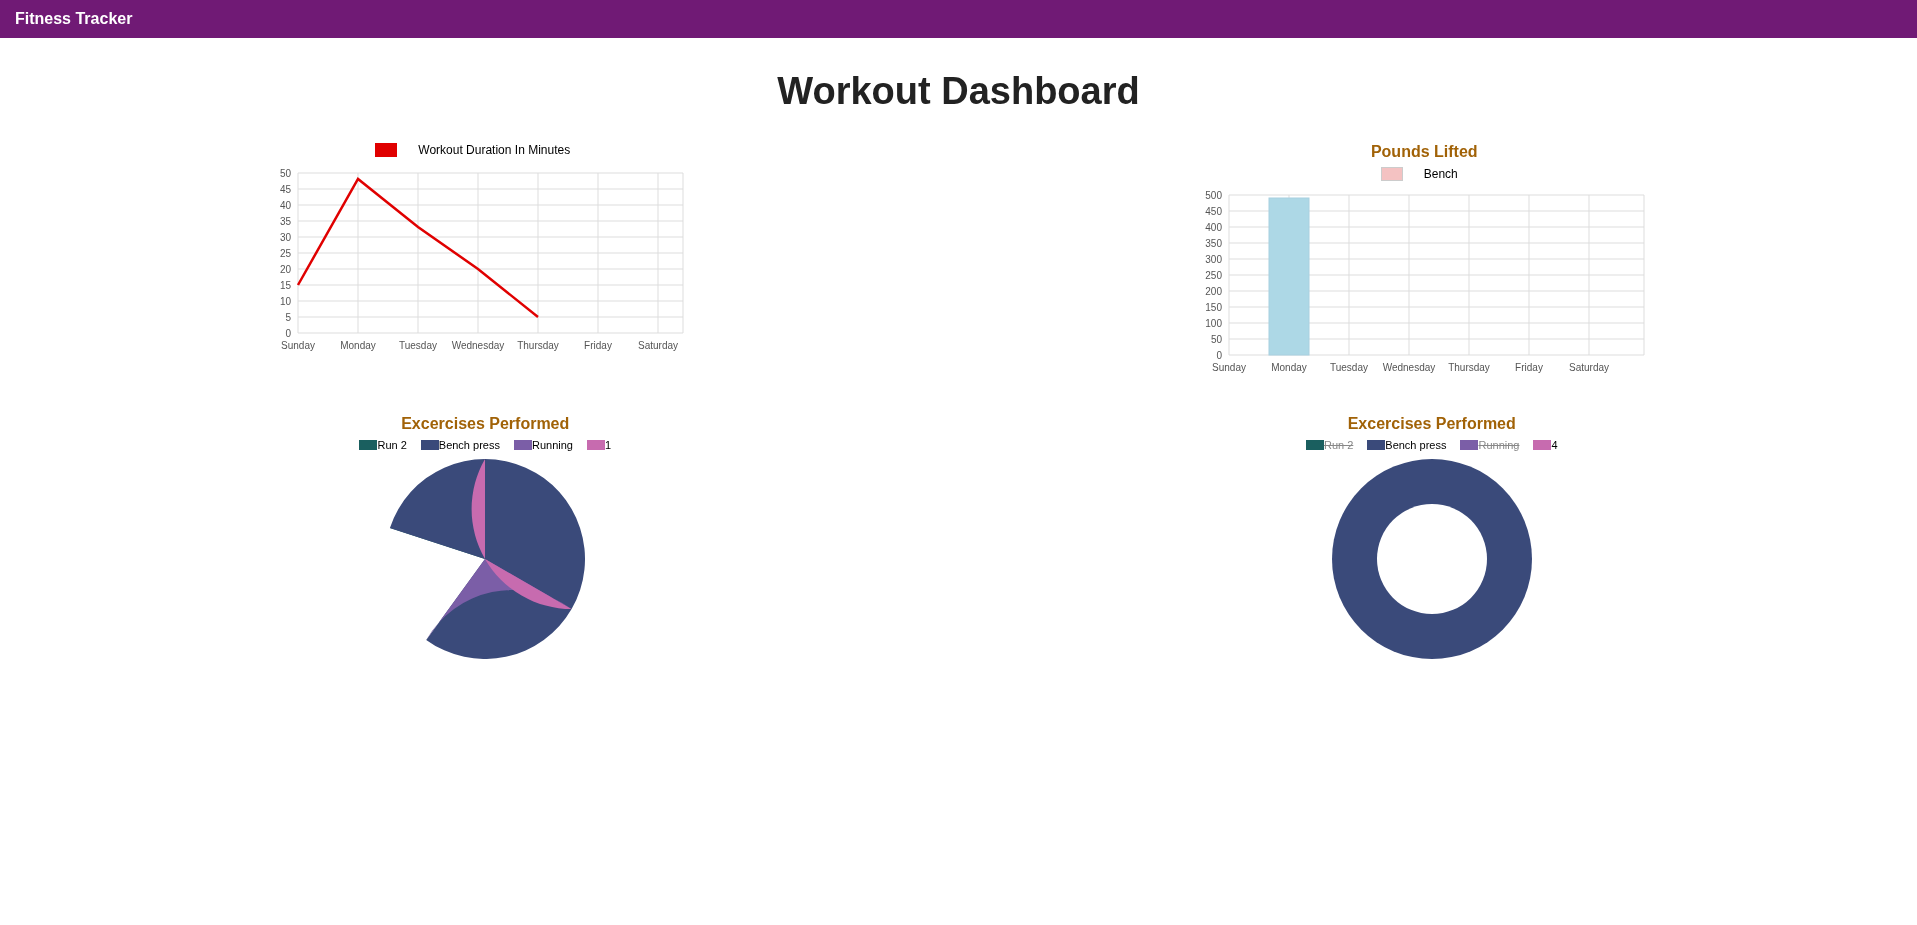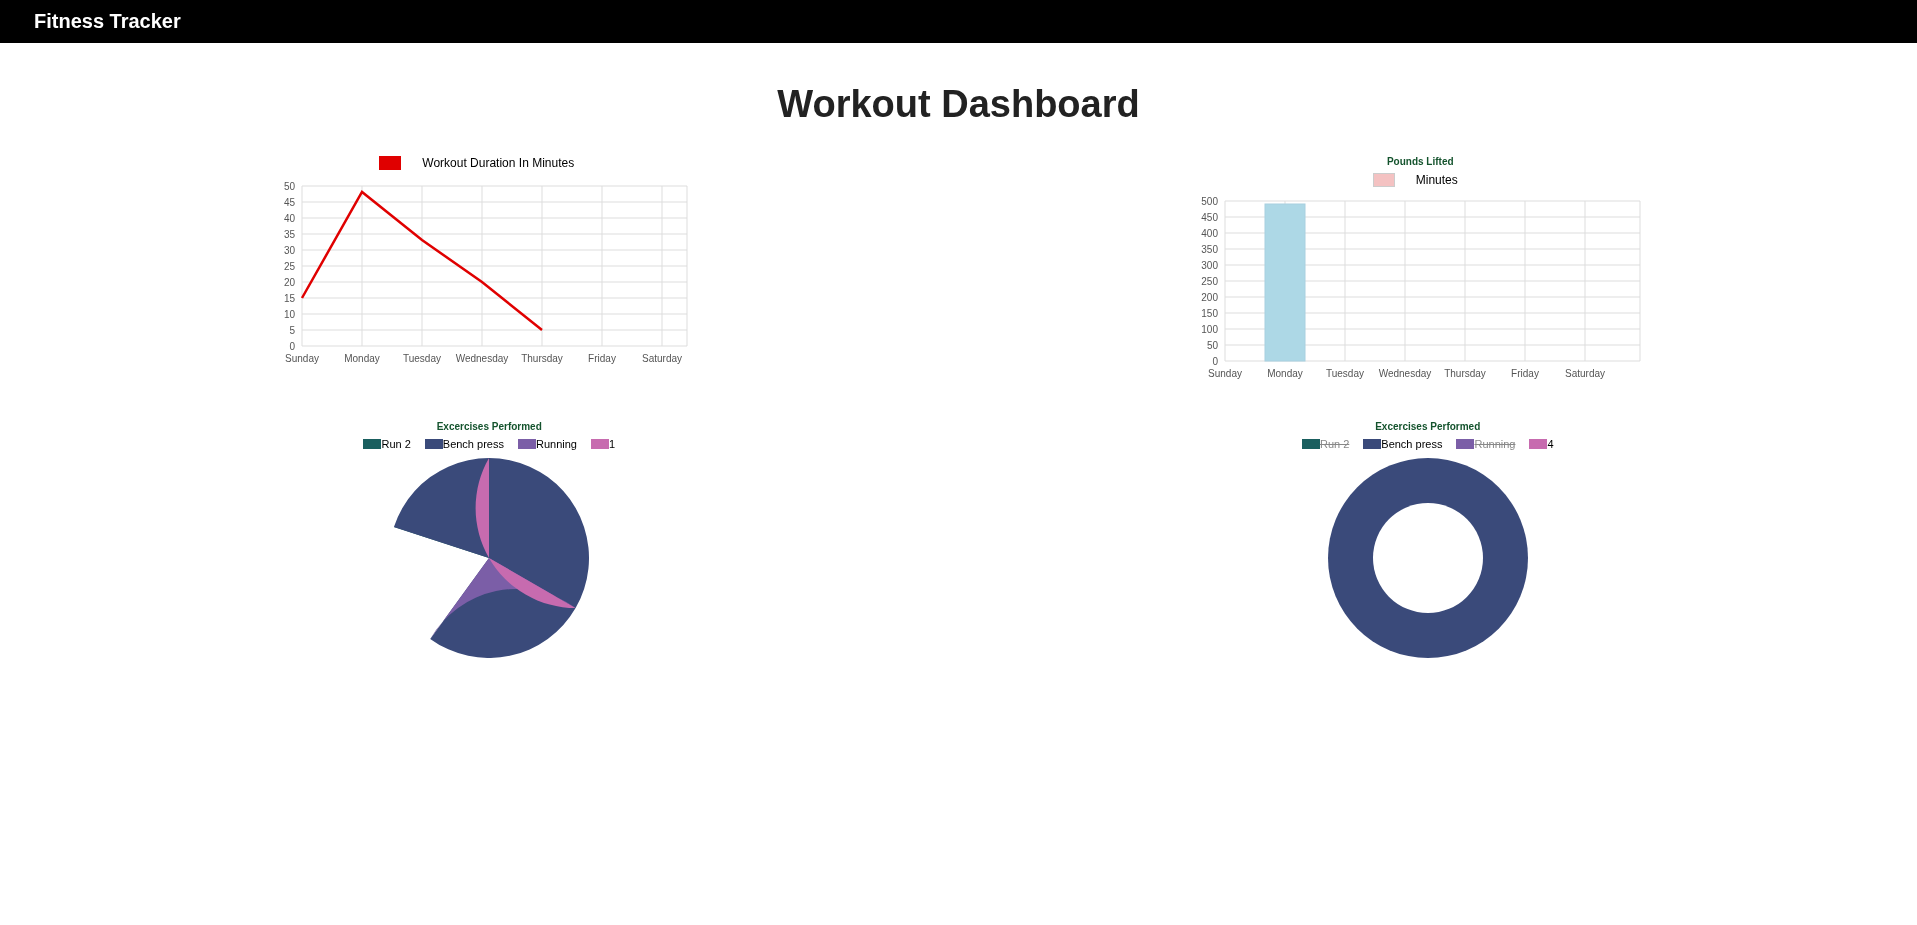--- a/index.html
+++ b/index.html
@@ -1,27 +1,27 @@
 <!DOCTYPE html>
 <html><head>
   <meta charset="utf-8">
   <style>
     * { box-sizing: border-box; margin: 0; padding: 0; }
     body { font-family: Arial, sans-serif; background: #fff; }
 
     .topbar {
-      background: #000000;
+      background: #701a75;
       color: white;
-      padding: 10px 34px;
-      font-size: 20px;
+      padding: 10px 15px;
+      font-size: 16px;
       font-weight: bold;
     }
 
     .main-content {
-      padding: 20px;
+      padding: 12px;
     }
 
     .page-title {
       text-align: center;
       font-size: 38px;
       font-weight: bold;
       margin: 20px 0 30px 0;
       color: #222;
     }
 
@@ -32,24 +32,24 @@
       margin-bottom: 30px;
     }
 
     .chart-container {
       display: flex;
       flex-direction: column;
       align-items: center;
     }
 
     .chart-title {
-      font-size: 10px;
+      font-size: 16px;
       font-weight: bold;
       margin-bottom: 6px;
-      color: #14532d;
+      color: #a16207;
     }
 
     .legend-line {
       display: flex;
       align-items: center;
       gap: 21px;
       font-size: 12px;
       margin-bottom: 4px;
       justify-content: flex-end;
       padding-right: 10px;
@@ -161,21 +161,21 @@
         <text x="275" y="188" font-size="10" text-anchor="middle" fill="#555">Thursday</text>
         <text x="335" y="188" font-size="10" text-anchor="middle" fill="#555">Friday</text>
         <text x="395" y="188" font-size="10" text-anchor="middle" fill="#555">Saturday</text>
       </svg>
     </div>
 
     <div class="chart-container">
       <div class="chart-title">Pounds Lifted</div>
       <div class="legend-line" style="justify-content:center;">
         <span class="legend-color-box" style="background:#f4c2c2;border:1px solid #ccc;"></span>
-        <span>Minutes</span>
+        <span>Bench</span>
       </div>
       <svg width="460" height="200">
 
         <text x="28" y="14" font-size="10" text-anchor="end" fill="#555">500</text>
         <text x="28" y="30" font-size="10" text-anchor="end" fill="#555">450</text>
         <text x="28" y="46" font-size="10" text-anchor="end" fill="#555">400</text>
         <text x="28" y="62" font-size="10" text-anchor="end" fill="#555">350</text>
         <text x="28" y="78" font-size="10" text-anchor="end" fill="#555">300</text>
         <text x="28" y="94" font-size="10" text-anchor="end" fill="#555">250</text>
         <text x="28" y="110" font-size="10" text-anchor="end" fill="#555">200</text>

